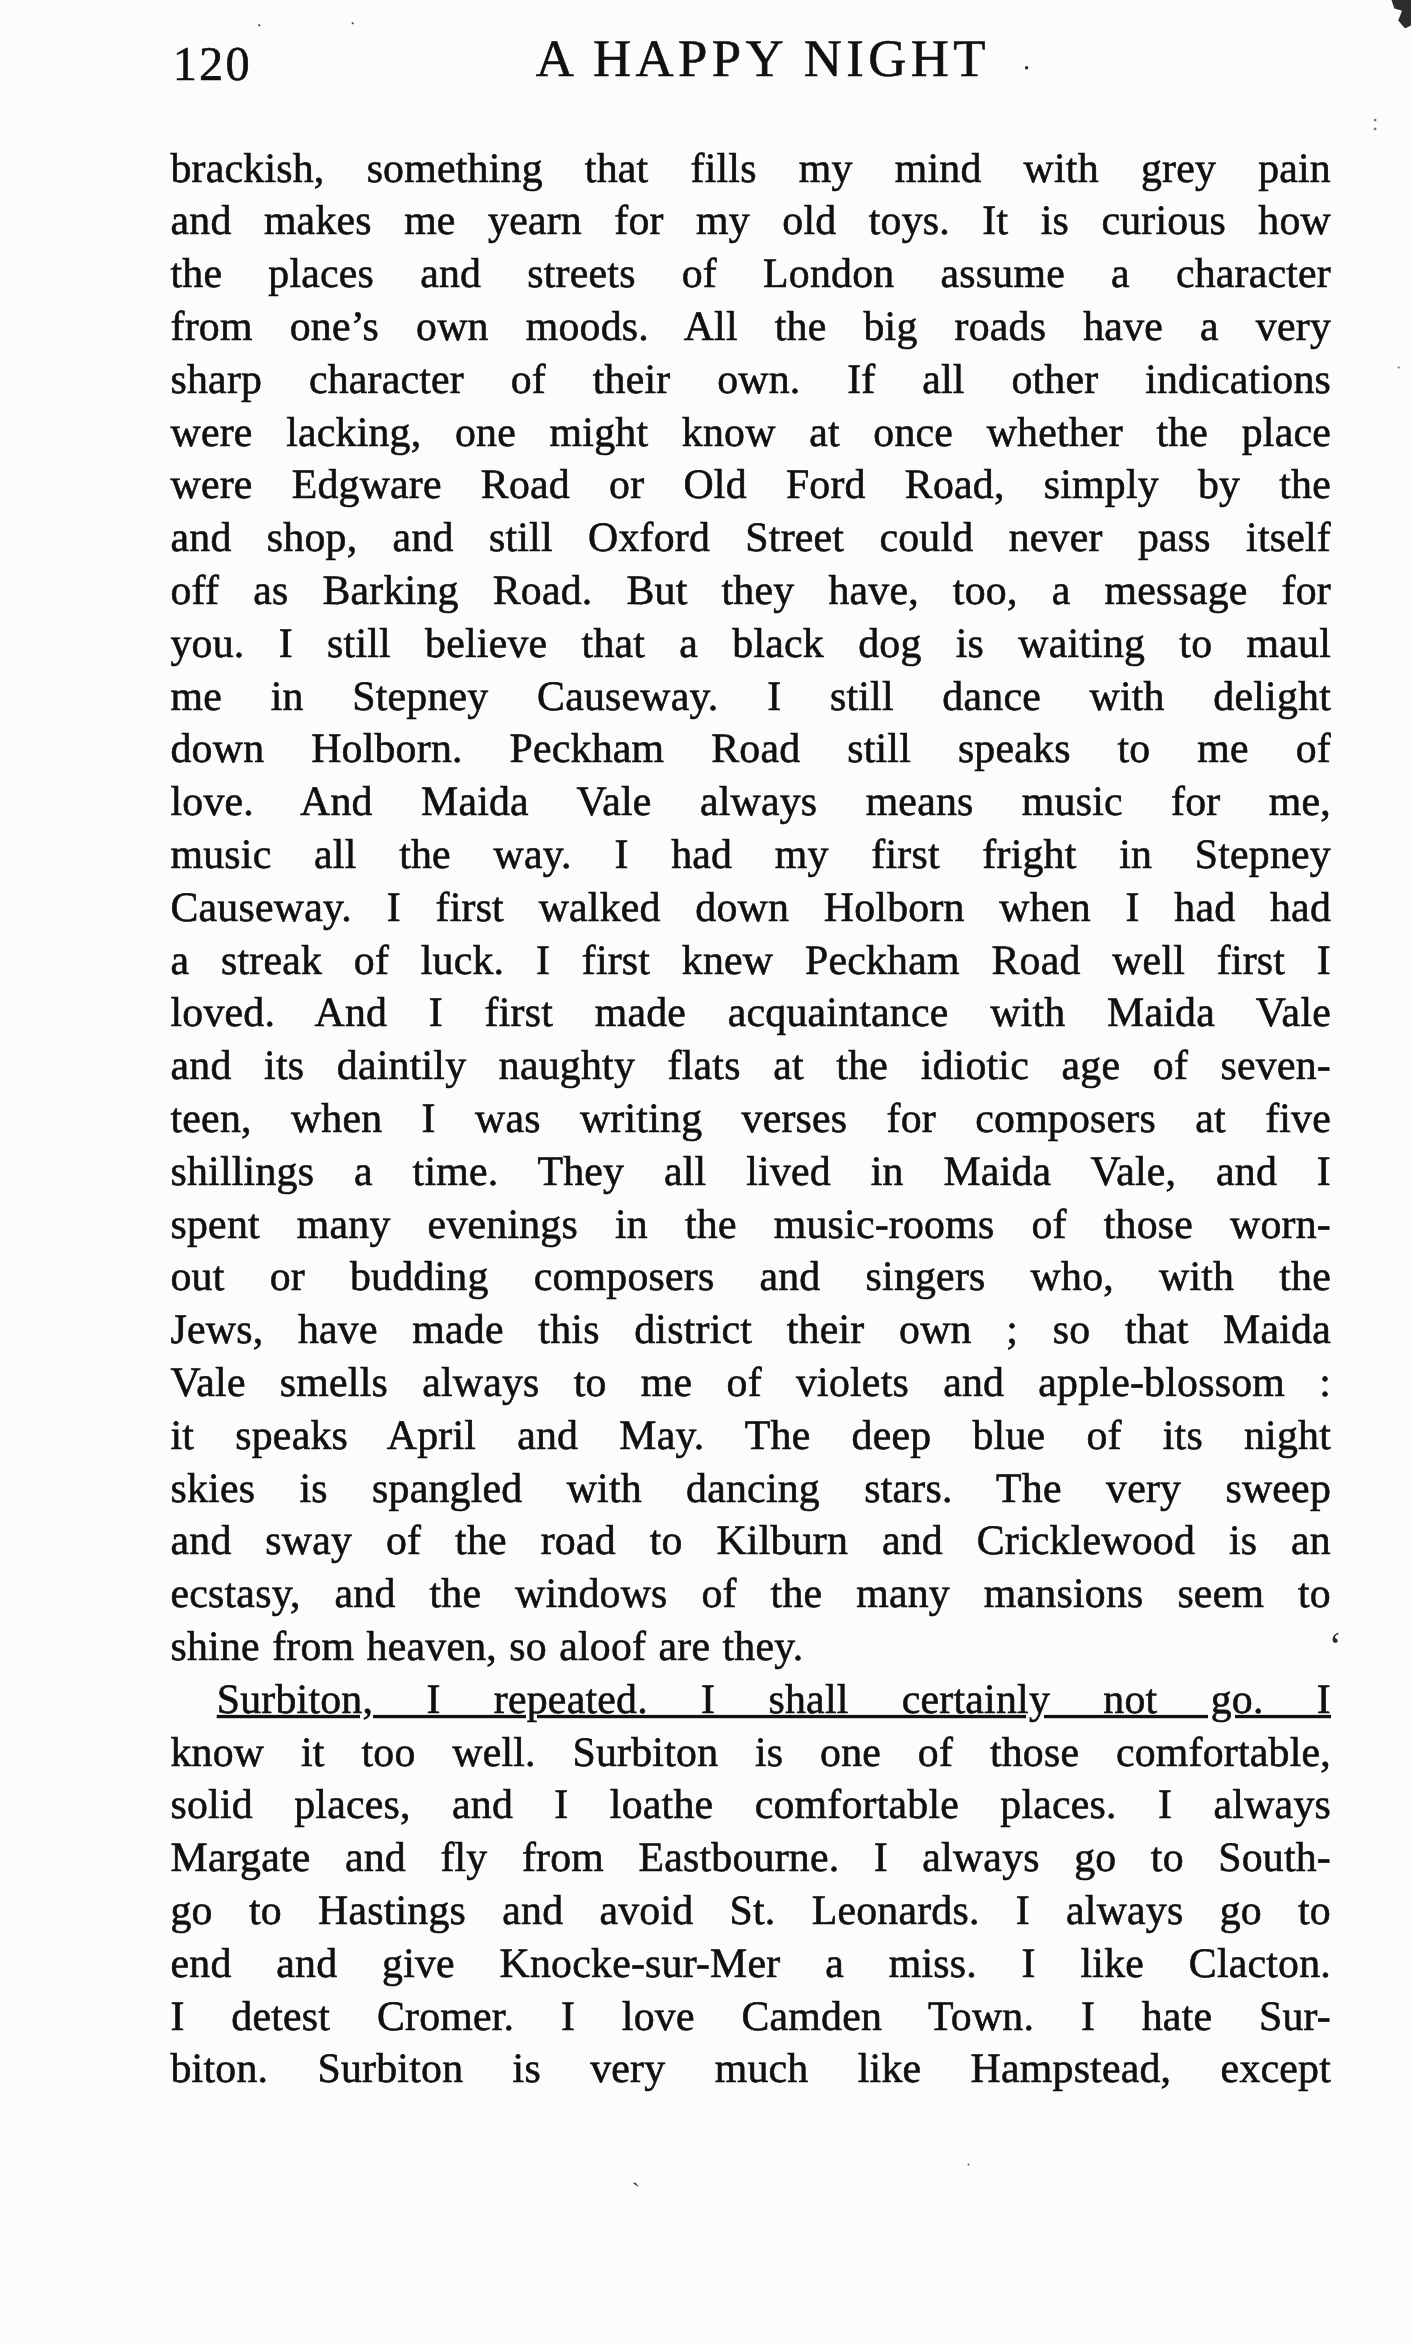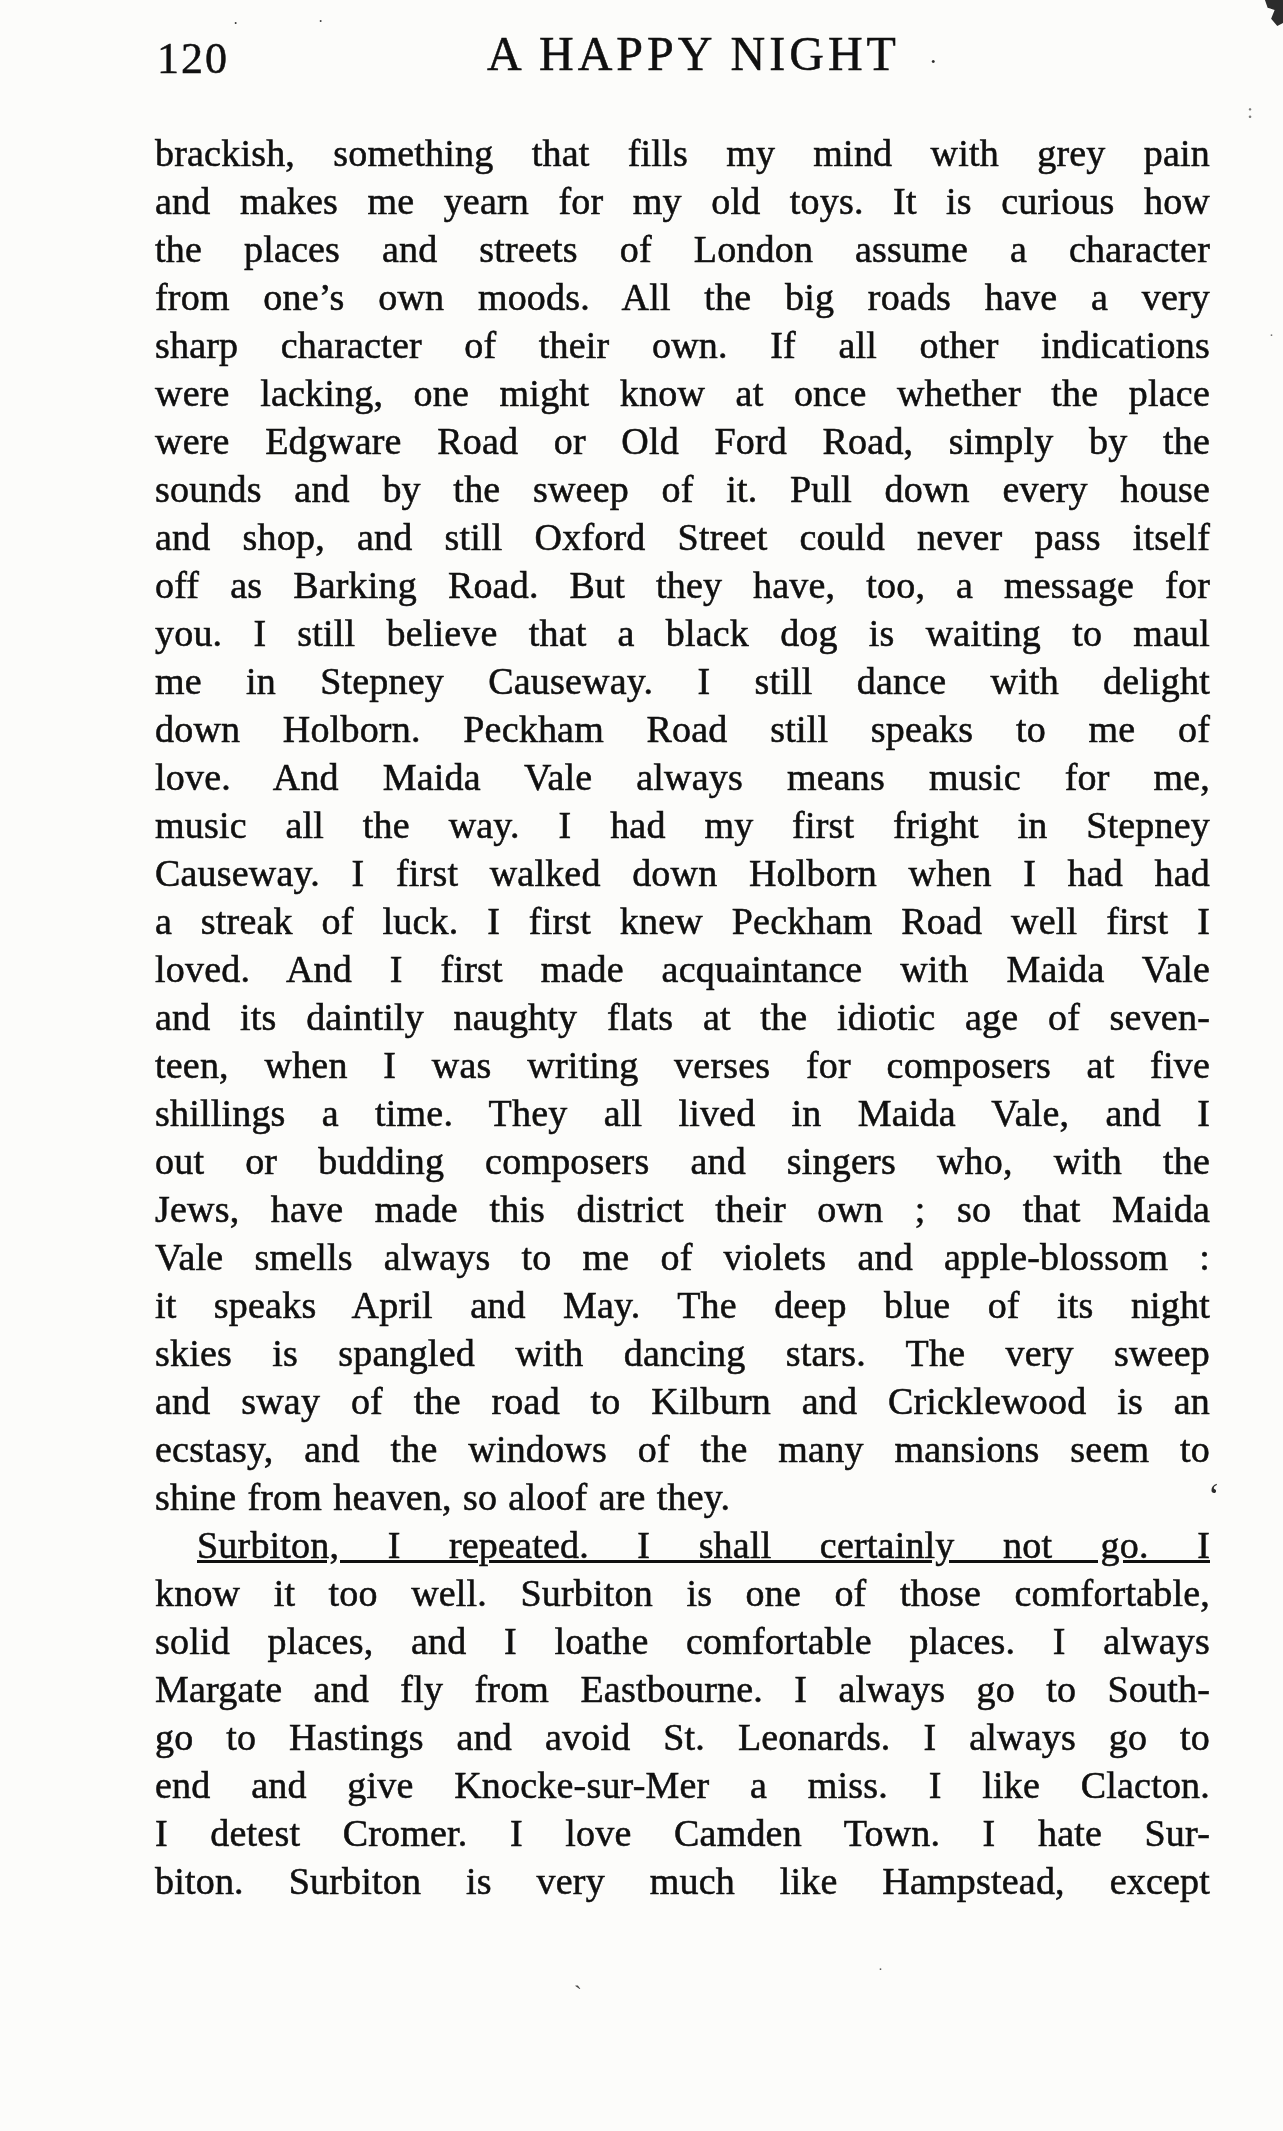--- a/index.html
+++ b/index.html
@@ -67,34 +67,34 @@
 
   <div class="text-block">
       <div class="paragraph">
         <div class="line">brackish, something that fills my mind with grey pain</div>
         <div class="line">and makes me yearn for my old toys.  It is curious how</div>
         <div class="line">the places and streets of London assume a character</div>
         <div class="line">from one’s own moods.  All the big roads have a very</div>
         <div class="line">sharp character of their own.  If all other indications</div>
         <div class="line">were lacking, one might know at once whether the place</div>
         <div class="line">were Edgware Road or Old Ford Road, simply by the</div>
-        <div class="line">sounds and by the sweep of it.  Pull down every house</div>
         <div class="line">and shop, and still Oxford Street could never pass itself</div>
         <div class="line">off as Barking Road.  But they have, too, a message for</div>
         <div class="line">you.  I still believe that a black dog is waiting to maul</div>
         <div class="line">me in Stepney Causeway.  I still dance with delight</div>
         <div class="line">down Holborn.  Peckham Road still speaks to me of</div>
         <div class="line">love.  And Maida Vale always means music for me,</div>
         <div class="line">music all the way.  I had my first fright in Stepney</div>
         <div class="line">Causeway.  I first walked down Holborn when I had had</div>
         <div class="line">a streak of luck.  I first knew Peckham Road well first I</div>
         <div class="line">loved.  And I first made acquaintance with Maida Vale</div>
         <div class="line">and its daintily naughty flats at the idiotic age of seven-</div>
         <div class="line">teen, when I was writing verses for composers at five</div>
         <div class="line">shillings a time.  They all lived in Maida Vale, and I</div>
+        <div class="line">spent many evenings in the music-rooms of those worn-</div>
         <div class="line">out or budding composers and singers who, with the</div>
         <div class="line">Jews, have made this district their own ; so that Maida</div>
         <div class="line">Vale smells always to me of violets and apple-blossom :</div>
         <div class="line">it speaks April and May.  The deep blue of its night</div>
         <div class="line">skies is spangled with dancing stars.  The very sweep</div>
         <div class="line">and sway of the road to Kilburn and Cricklewood is an</div>
         <div class="line">ecstasy, and the windows of the many mansions seem to</div>
         <div class="line flush">shine from heaven, so aloof are they.</div>
       </div>
       <div class="paragraph">

